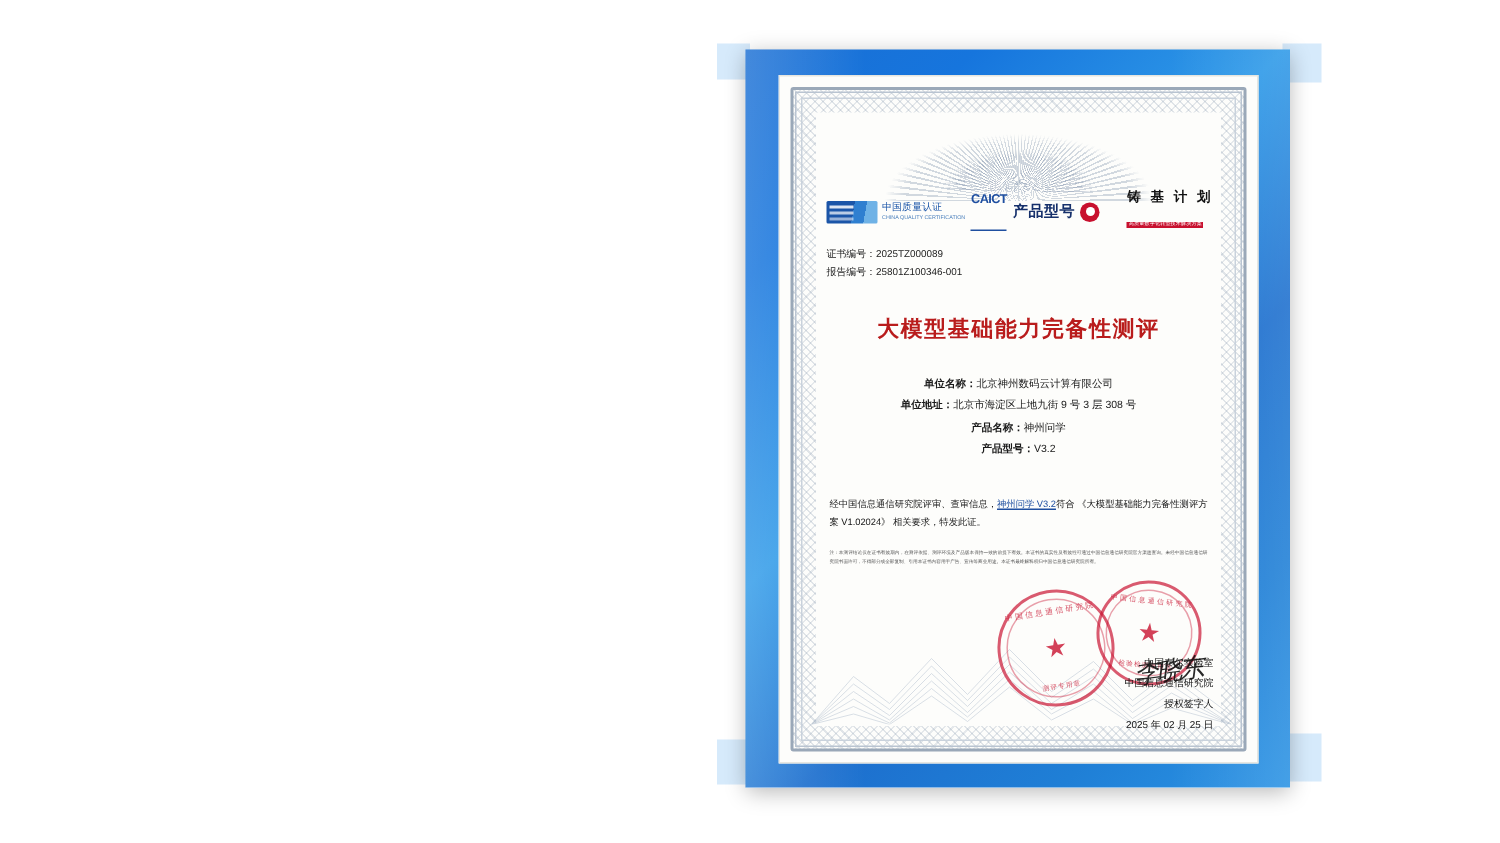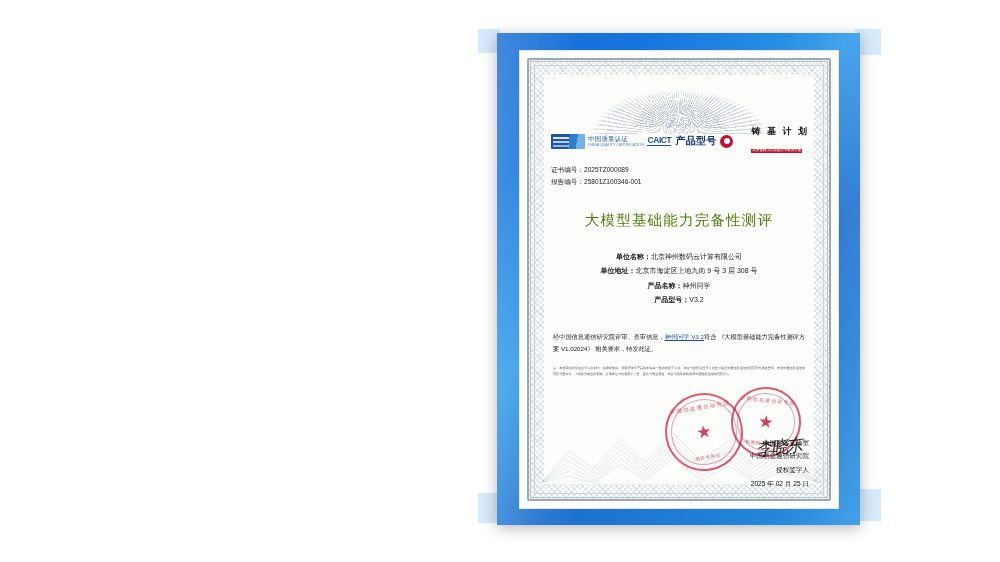--- a/index.html
+++ b/index.html
@@ -165,21 +165,21 @@
   }
   .logo-left-text .sub { font-size: 3.6px; color: #4a7fbc; letter-spacing: 0; }
 
   .logo-mid { display: flex; align-items: center; gap: 4px; }
   .caict-badge {
     font-size: 8.5px;
     font-weight: bold;
     color: #1f4fa0;
     letter-spacing: -0.4px;
     border-bottom: 1.4px solid #1f4fa0;
-    padding-bottom: 1px;
+    padding-bottom: 16px;
     line-height: 1;
   }
   .caict-name {
     font-size: 10px;
     color: #16306b;
     font-weight: bold;
     letter-spacing: 0.3px;
   }
 
   .logo-right { display: flex; align-items: center; gap: 18px; }
@@ -219,22 +219,22 @@
   }
   .title-main {
     font-size: 14.5px;
     font-weight: bold;
     color: #c8102e;
     letter-spacing: 1.2px;
     line-height: 1.5;
   }
   .title-sub {
     font-size: 14.5px;
-    font-weight: normal;
-    color: #4d7c0f;
+    font-weight: bold;
+    color: #b91c1c;
     letter-spacing: 1.2px;
     line-height: 1.5;
     margin-top: 23px;
   }
 
   .fields {
     margin-top: 18px;
     text-align: center;
     font-size: 7px;
     color: #1a1a1a;

